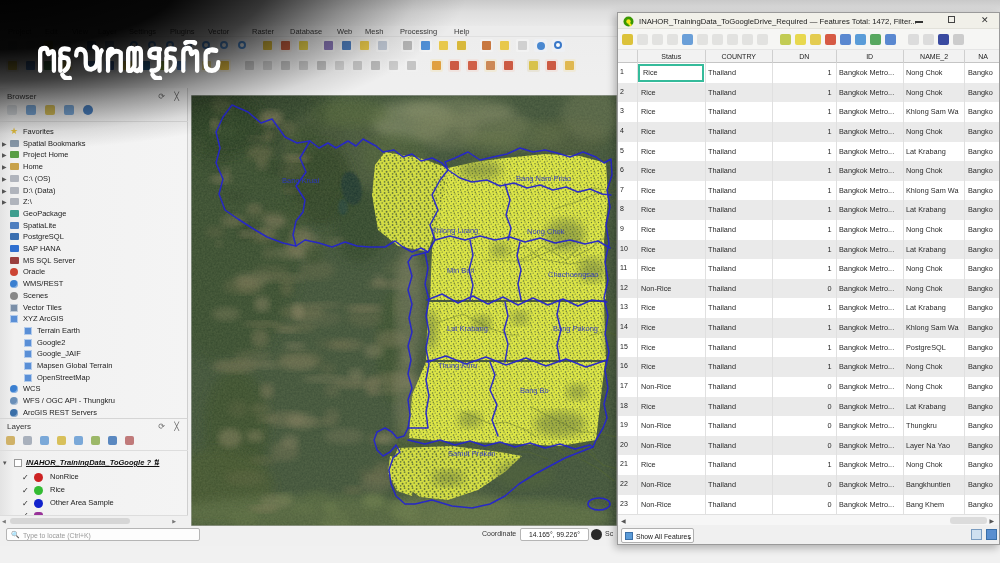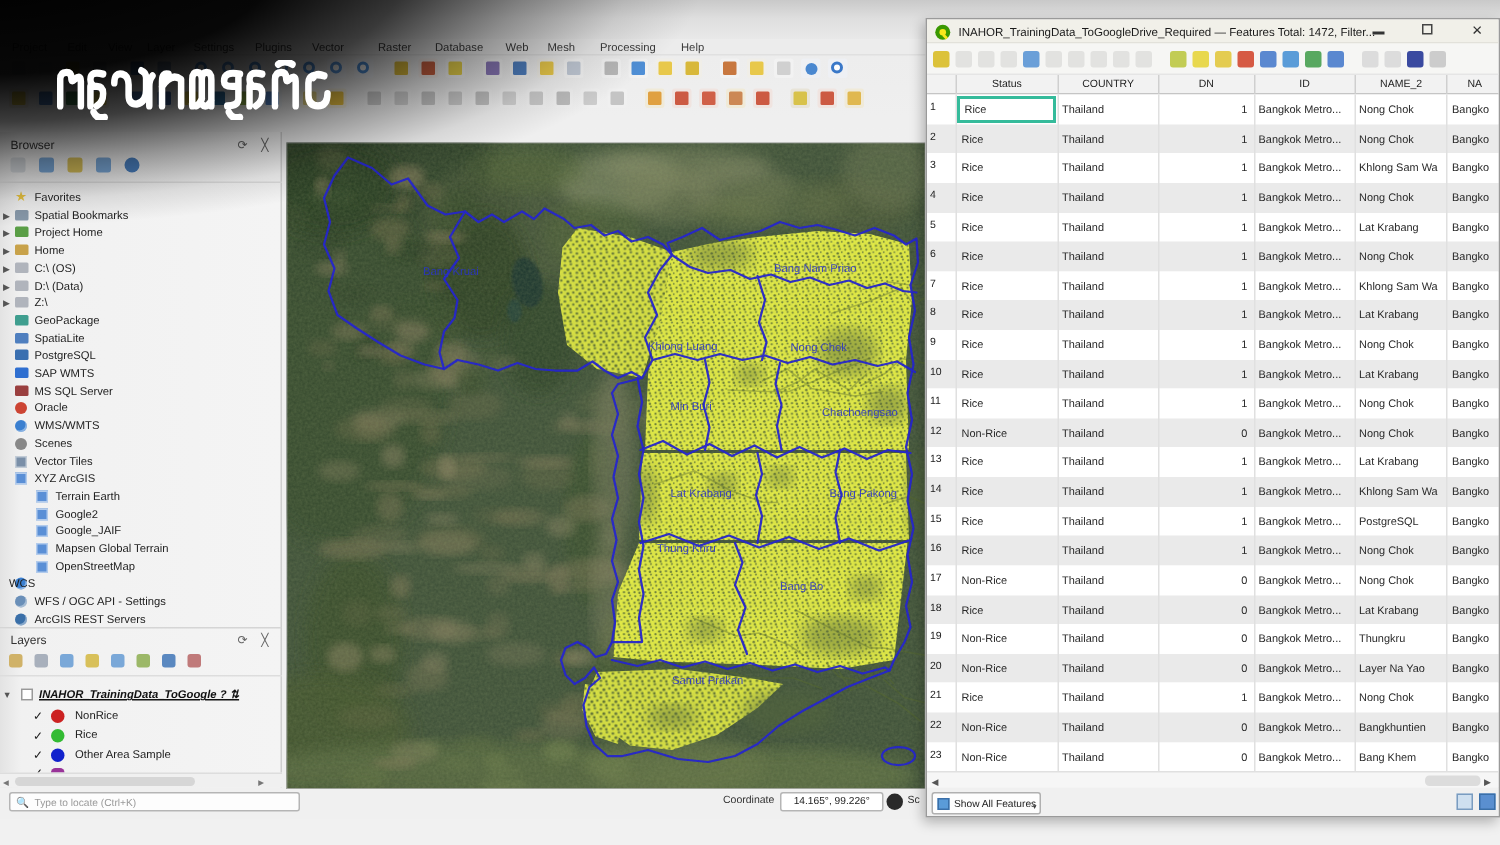--- a/index.html
+++ b/index.html
@@ -176,47 +176,47 @@
       <div class="abs" style="left:2px;top:110.20000000000002px;font-size:6px;color:#555">▶</div>
       <div class="abs" style="left:10px;top:110.20000000000002px;width:9px;height:7px;background:#b0b4bc;border-radius:1px"></div>
       <div class="abs tree" style="left:23px;top:108.20000000000002px">Z:\</div>
       <div class="abs" style="left:10px;top:121.90000000000002px;width:9px;height:7px;background:#3f9e8f;border-radius:1px"></div>
       <div class="abs tree" style="left:23px;top:119.90000000000002px">GeoPackage</div>
       <div class="abs" style="left:10px;top:133.60000000000002px;width:9px;height:7px;background:#4f7fbf;border-radius:1px"></div>
       <div class="abs tree" style="left:23px;top:131.60000000000002px">SpatiaLite</div>
       <div class="abs" style="left:10px;top:145.3px;width:9px;height:7px;background:#3a6fb0;border-radius:1px"></div>
       <div class="abs tree" style="left:23px;top:143.3px">PostgreSQL</div>
       <div class="abs" style="left:10px;top:157.0px;width:9px;height:7px;background:#2f6fd0;border-radius:1px"></div>
-      <div class="abs tree" style="left:23px;top:155.0px">SAP WMTS</div>
+      <div class="abs tree" style="left:23px;top:155.0px">SAP HANA</div>
       <div class="abs" style="left:10px;top:168.7px;width:9px;height:7px;background:#9a3f3f;border-radius:1px"></div>
       <div class="abs tree" style="left:23px;top:166.7px">MS SQL Server</div>
       <div class="abs" style="left:10px;top:180.39999999999998px;width:8px;height:8px;border-radius:4px;background:#cc4433"></div>
       <div class="abs tree" style="left:23px;top:178.39999999999998px">Oracle</div>
       <div class="abs" style="left:10px;top:192.09999999999997px;width:8px;height:8px;border-radius:4px;background:#3a7fd0;box-shadow:inset -1px -1px 0 #ffffff66"></div>
-      <div class="abs tree" style="left:23px;top:190.09999999999997px">WMS/WMTS</div>
+      <div class="abs tree" style="left:23px;top:190.09999999999997px">WMS/REST</div>
       <div class="abs" style="left:10px;top:203.79999999999995px;width:8px;height:8px;border-radius:4px;background:#888888"></div>
       <div class="abs tree" style="left:23px;top:201.79999999999995px">Scenes</div>
       <div class="abs" style="left:10px;top:215.49999999999994px;width:8px;height:8px;background:#7a8fa8;box-shadow:inset 0 0 0 1px #ffffff88"></div>
       <div class="abs tree" style="left:23px;top:213.49999999999994px">Vector Tiles</div>
       <div class="abs" style="left:10px;top:227.19999999999993px;width:8px;height:8px;background:#5a8fd6;box-shadow:inset 0 0 0 1px #ffffff88"></div>
       <div class="abs tree" style="left:23px;top:225.19999999999993px">XYZ ArcGIS</div>
       <div class="abs" style="left:24px;top:238.89999999999992px;width:8px;height:8px;background:#5a8fd6;box-shadow:inset 0 0 0 1px #ffffff88"></div>
       <div class="abs tree" style="left:37px;top:236.89999999999992px">Terrain Earth</div>
       <div class="abs" style="left:24px;top:250.5999999999999px;width:8px;height:8px;background:#5a8fd6;box-shadow:inset 0 0 0 1px #ffffff88"></div>
       <div class="abs tree" style="left:37px;top:248.5999999999999px">Google2</div>
       <div class="abs" style="left:24px;top:262.2999999999999px;width:8px;height:8px;background:#5a8fd6;box-shadow:inset 0 0 0 1px #ffffff88"></div>
       <div class="abs tree" style="left:37px;top:260.2999999999999px">Google_JAIF</div>
       <div class="abs" style="left:24px;top:273.9999999999999px;width:8px;height:8px;background:#5a8fd6;box-shadow:inset 0 0 0 1px #ffffff88"></div>
       <div class="abs tree" style="left:37px;top:271.9999999999999px">Mapsen Global Terrain</div>
       <div class="abs" style="left:24px;top:285.6999999999999px;width:8px;height:8px;background:#5a8fd6;box-shadow:inset 0 0 0 1px #ffffff88"></div>
       <div class="abs tree" style="left:37px;top:283.6999999999999px">OpenStreetMap</div>
       <div class="abs" style="left:10px;top:297.39999999999986px;width:8px;height:8px;border-radius:4px;background:#3a7fd0;box-shadow:inset -1px -1px 0 #ffffff66"></div>
-      <div class="abs tree" style="left:6px;top:295.39999999999986px">WCS</div>
+      <div class="abs tree" style="left:23px;top:295.39999999999986px">WCS</div>
       <div class="abs" style="left:10px;top:309.09999999999985px;width:8px;height:8px;border-radius:4px;background:#6a8fb8;box-shadow:inset -1px -1px 0 #ffffff66"></div>
-      <div class="abs tree" style="left:23px;top:307.09999999999985px">WFS / OGC API - Settings</div>
+      <div class="abs tree" style="left:23px;top:307.09999999999985px">WFS / OGC API - Thungkru</div>
       <div class="abs" style="left:10px;top:320.79999999999984px;width:8px;height:8px;border-radius:4px;background:#3a6fa8;box-shadow:inset -1px -1px 0 #ffffff66"></div>
       <div class="abs tree" style="left:23px;top:318.79999999999984px">ArcGIS REST Servers</div>
     </div>
 <div class="abs" style="left:0;top:418px;width:188px;height:107px;background:linear-gradient(90deg,#e3e3e3 0,#f1f1f1 14px,#f4f4f4 100%);border-right:1px solid #cfcfcf;border-top:1px solid #d5d5d5">
       <div class="abs" style="left:7px;top:3px;font-size:8px;color:#333">Layers</div>
       <div class="abs" style="right:22px;top:3px;font-size:8px;color:#666">⟳</div>
       <div class="abs" style="right:8px;top:3px;font-size:8px;color:#666">╳</div>
       <div class="ic" style="left:6px;top:17px;width:9px;height:9px;background:#d0b268;"></div>
       <div class="ic" style="left:23px;top:17px;width:9px;height:9px;background:#a8b0bc;"></div>
       <div class="ic" style="left:40px;top:17px;width:9px;height:9px;background:#7aa8d8;"></div>

